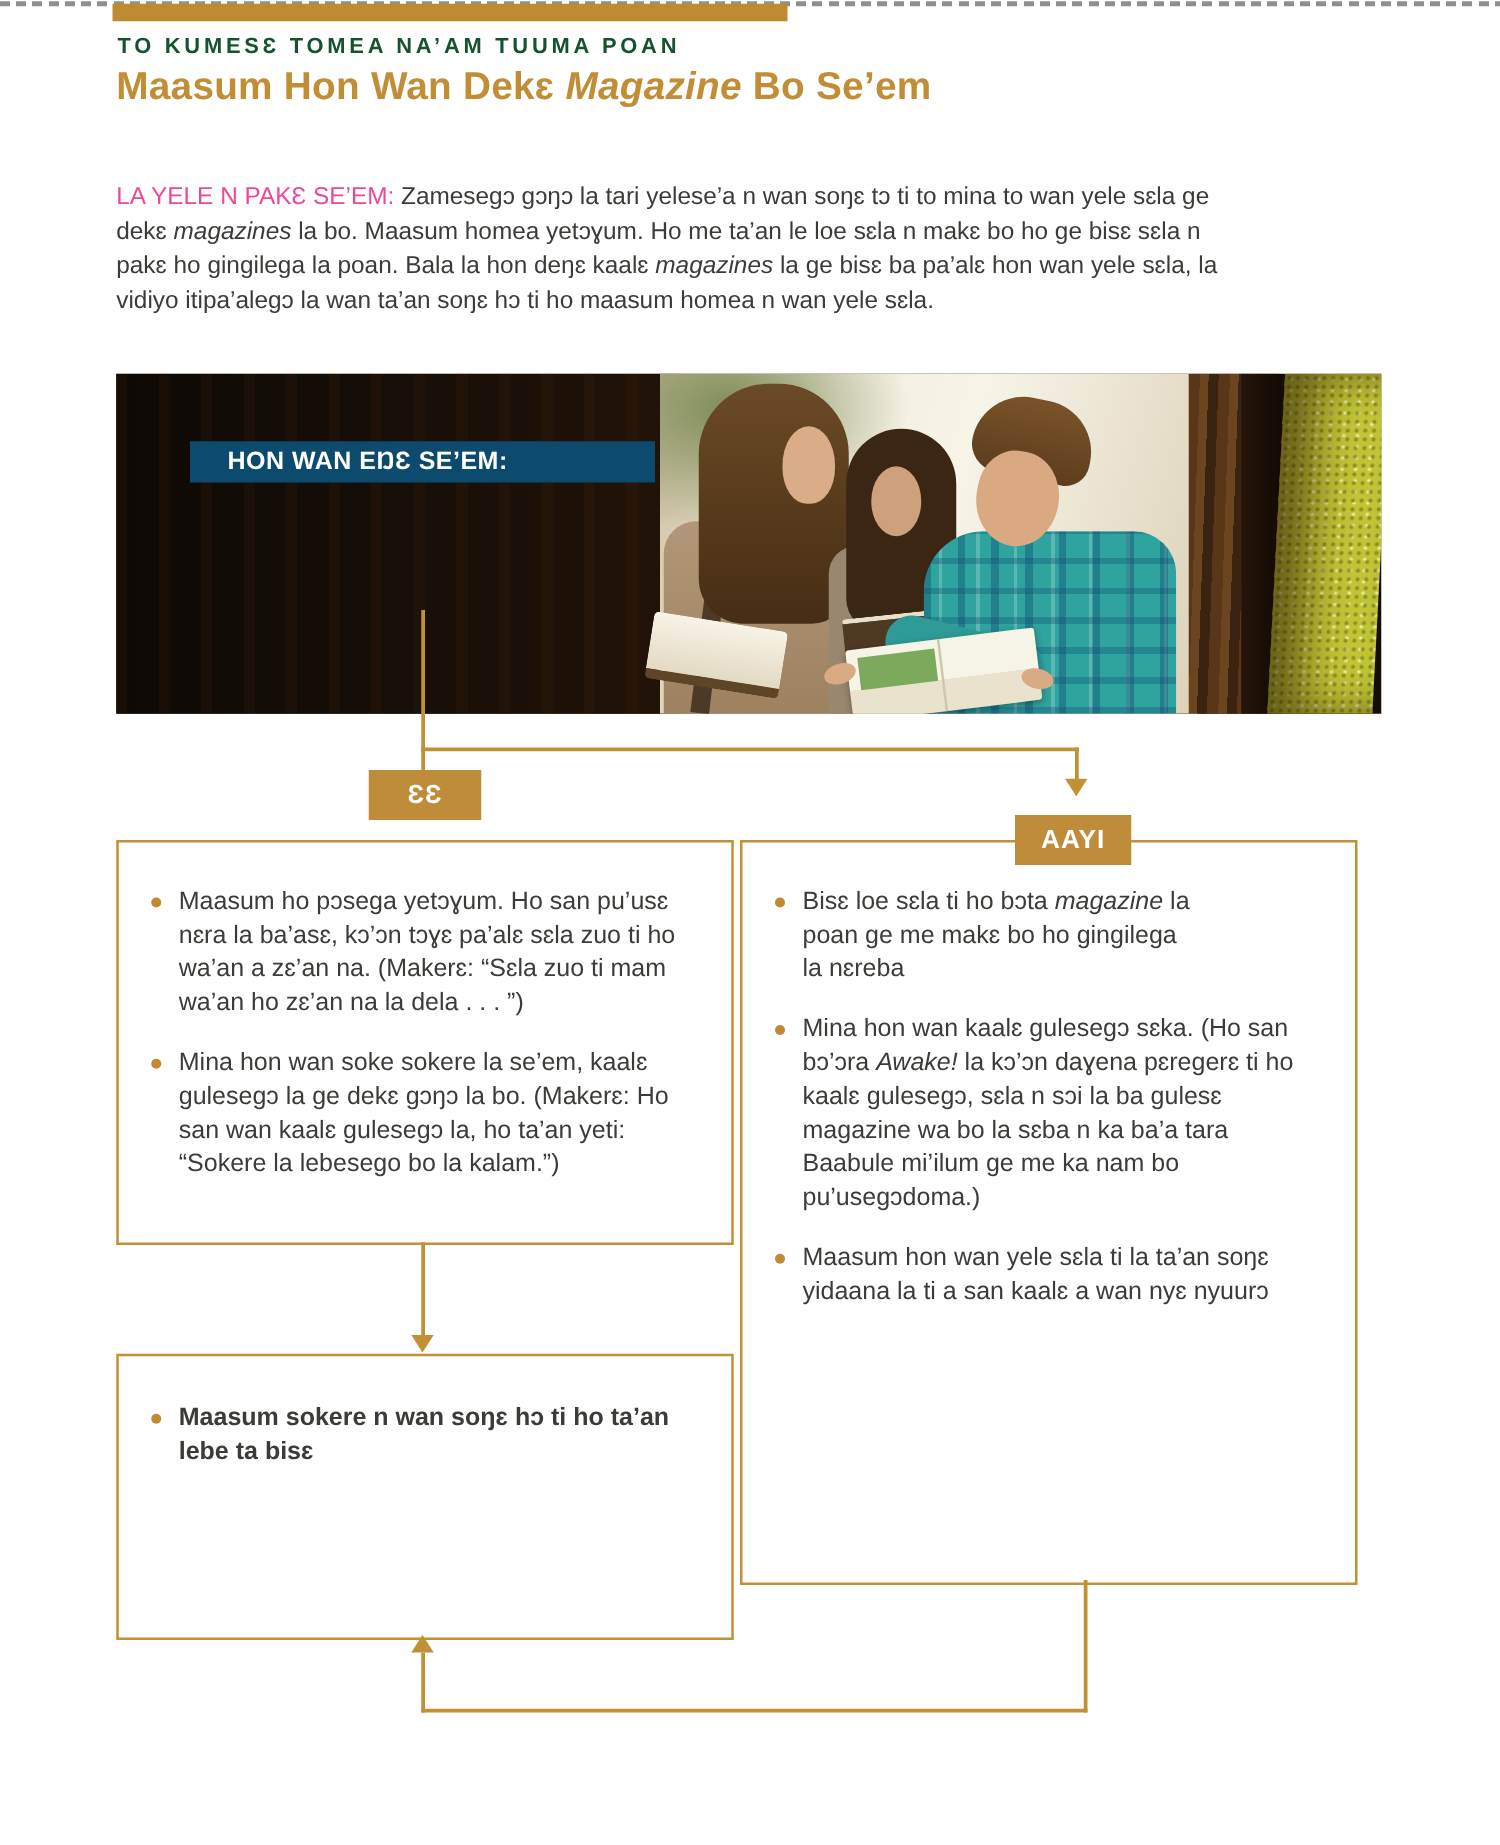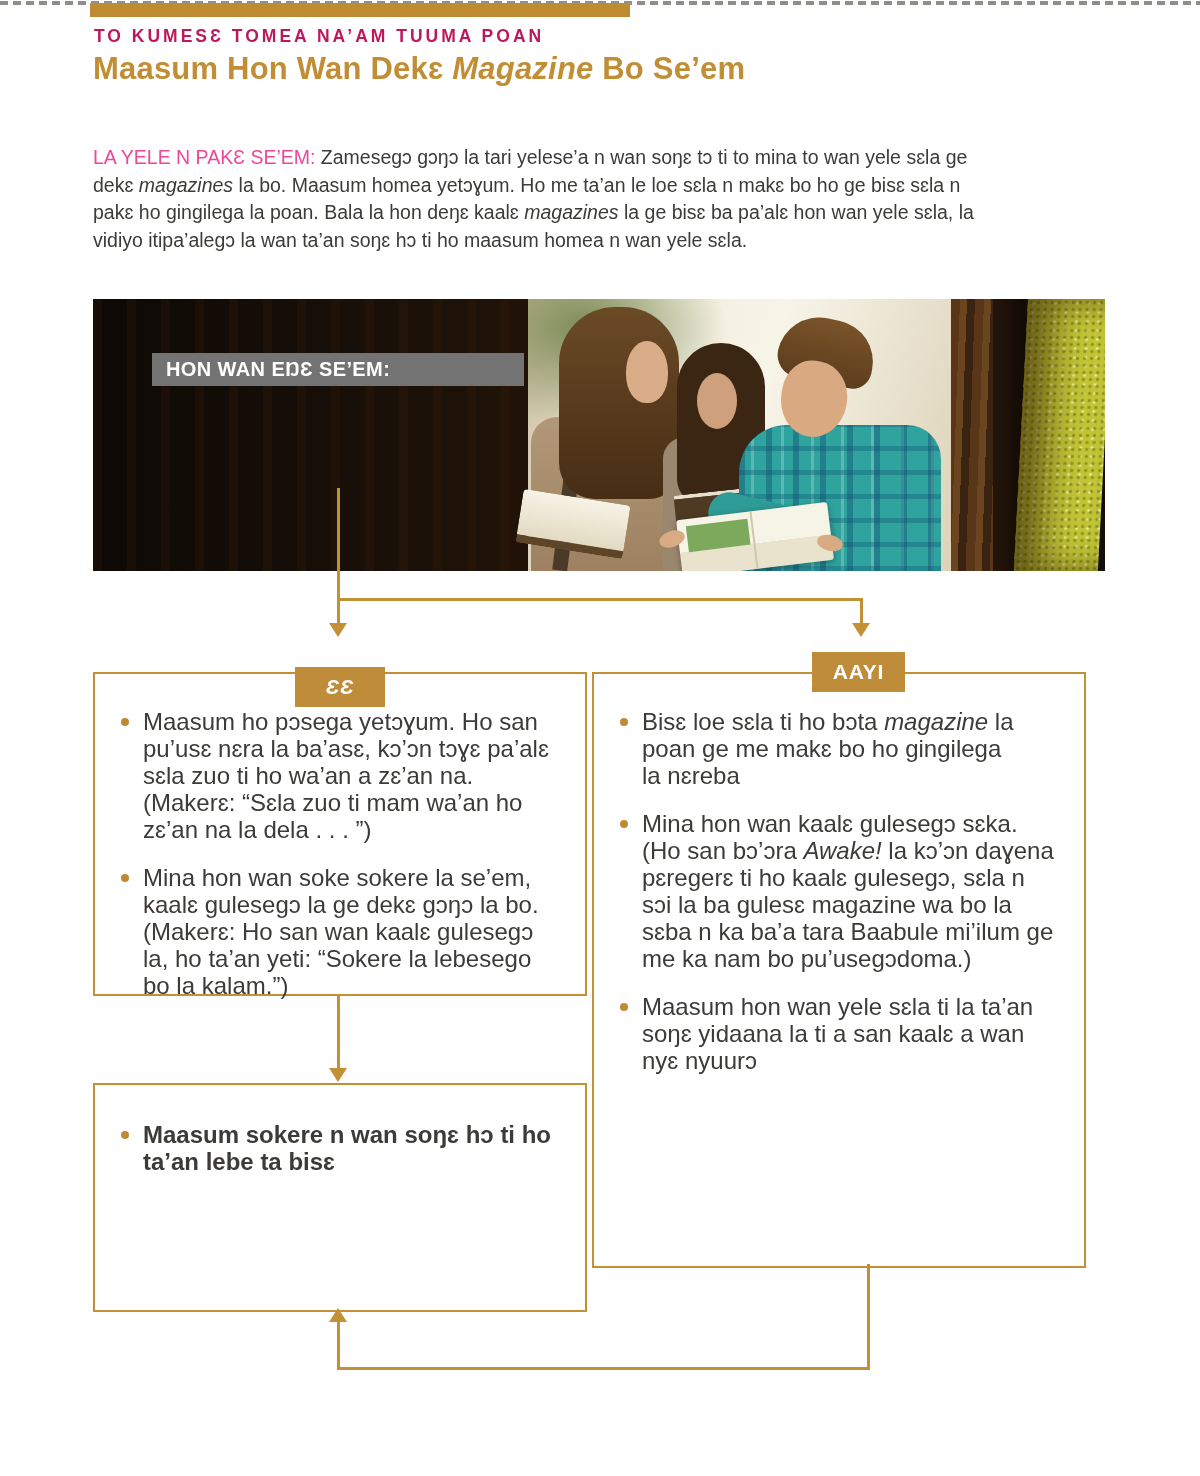--- a/index.html
+++ b/index.html
@@ -6,21 +6,21 @@
   .page{
     position:relative;width:1200px;height:1476px;background:#ffffff;
     font-family:"Liberation Sans",sans-serif;color:#3c3b38;overflow:hidden;
   }
   
   .dash-rule{position:absolute;left:0;top:1px;width:1200px;height:4px;
     background:repeating-linear-gradient(90deg,#908f8a 0 8px,transparent 8px 13px);}
   .gold-bar{position:absolute;left:90px;top:3px;width:540px;height:14px;background:#BE8B33;}
   
   .eyebrow{position:absolute;left:94px;top:26px;font-size:17.5px;font-weight:bold;
-    letter-spacing:3px;color:#be185d;}
+    letter-spacing:3px;color:#14532d;}
   .title{position:absolute;left:93px;top:51px;margin:0;font-size:31px;font-weight:bold;
     color:#C28E35;letter-spacing:0.2px;}
   .title em{font-style:italic;}
   
   .intro{position:absolute;left:93px;top:144px;width:893px;margin:0;
     font-size:19.5px;line-height:27.5px;color:#3c3b38;}
   .intro .lead{color:#ec4899;font-weight:normal;}
   .intro em{font-style:italic;}
   
   .photo{position:absolute;left:93px;top:299px;width:1012px;height:272px;
@@ -72,43 +72,43 @@
   .magazine{left:586px;top:212px;width:152px;height:58px;transform:rotate(-7deg);border-radius:3px;
     background:linear-gradient(180deg,#f6f3e7 0 56%,#e9e3cd 56% 100%);
     box-shadow:0 2px 6px rgba(0,0,0,.35);}
   .magazine-pic{position:absolute;left:9px;top:7px;width:62px;height:26px;background:#7ca95c;}
   .magazine-fold{position:absolute;left:74px;top:0;width:2px;height:58px;background:#cfc7ab;}
   .hand{width:26px;height:16px;border-radius:50%;background:#d9ab84;}
   .hand-a{left:566px;top:232px;transform:rotate(-18deg);}
   .hand-b{left:724px;top:236px;transform:rotate(12deg);}
   
   .overlay{left:59px;top:54px;width:372px;z-index:6;}
-  .overlay-head{background:#737373;color:#ffffff;font-weight:bold;font-size:20px;
-    line-height:31px;padding:1px 0 1px 14px;letter-spacing:.4px;}
+  .overlay-head{background:#0c4a6e;color:#ffffff;font-weight:bold;font-size:20px;
+    line-height:31px;padding:1px 0 1px 30px;letter-spacing:.4px;}
   .overlay-body{border:2.5px solid #BF8C3A;border-top:none;background:rgba(22,13,6,.55);
     color:#f3f1ea;font-size:19.5px;line-height:27px;padding:17px 16px 19px 18px;}
   
   .line{position:absolute;background:#C29136;}
   .arrow-down{position:absolute;width:0;height:0;border-left:9px solid transparent;
     border-right:9px solid transparent;border-top:14px solid #C29136;}
   .arrow-up{position:absolute;width:0;height:0;border-left:9px solid transparent;
     border-right:9px solid transparent;border-bottom:14px solid #C29136;}
   
   .tab{position:absolute;height:40px;background:#BF8C3A;color:#ffffff;font-weight:bold;
     font-size:21px;letter-spacing:.8px;display:flex;align-items:center;justify-content:center;z-index:3;}
-  .tab-yes{left:295px;top:667px;width:90px;font-style:italic;}
+  .tab-yes{left:295px;top:616px;width:90px;}
   .tab-no{left:812px;top:652px;width:93px;}
   .fbox{position:absolute;border:2.5px solid #C29136;background:#ffffff;}
   .box-yes{left:93px;top:672px;width:490px;height:320px;}
   .box-no{left:592px;top:672px;width:490px;height:592px;}
   .box-follow{left:93px;top:1083px;width:490px;height:225px;}
   .fbox ul{list-style:none;margin:0;padding:34px 24px 0 26px;}
   .box-follow ul{padding-top:36px;font-weight:bold;}
   .fbox li{position:relative;padding-left:22px;margin-bottom:21px;
-    font-size:24px;line-height:27px;color:#3c3b38;}
+    font-size:20px;line-height:27px;color:#3c3b38;}
   .fbox li::before{content:"";position:absolute;left:0;top:10px;width:8px;height:8px;
     border-radius:50%;background:#C08A35;}
   .fbox em{font-style:italic;}
 </style>
 </head>
 <body>
 
 <div class="page">
 
   <div class="dash-rule"></div>

